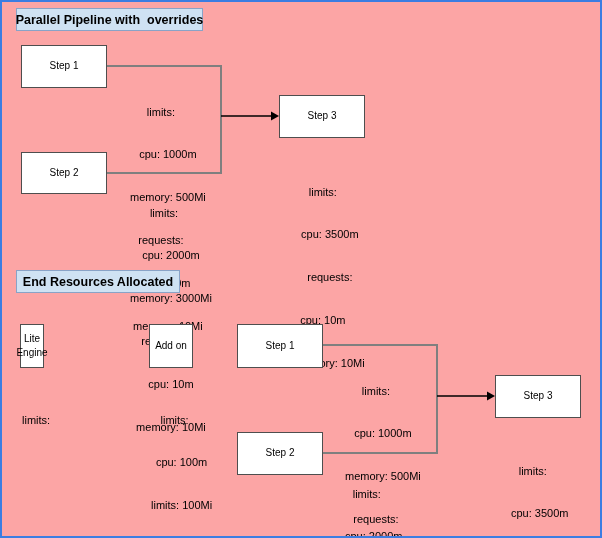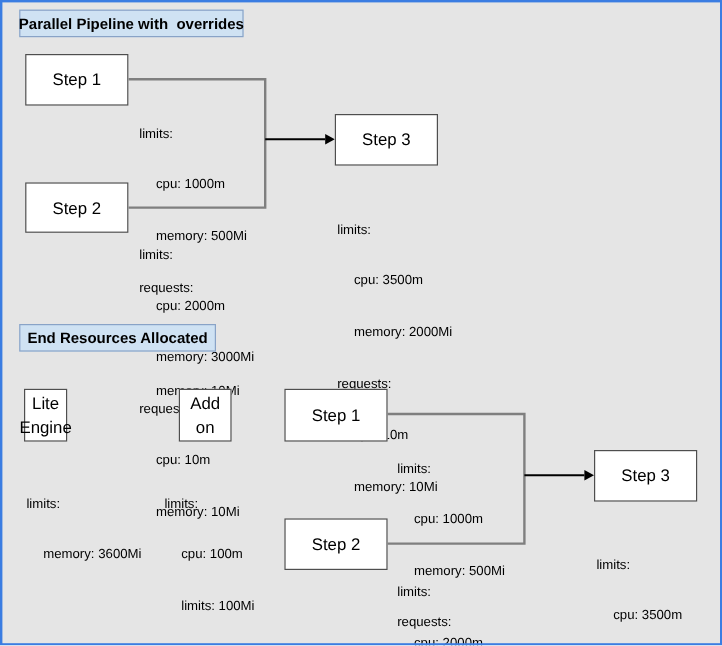--- a/index.html
+++ b/index.html
@@ -1,20 +1,20 @@
 <!DOCTYPE html>
 <html><head>
 <meta charset="utf-8">
 <style>
   html, body { margin: 0; padding: 0; background: #ffffff; }
   .canvas {
     position: relative;
     width: 602px;
     height: 538px;
-    background: #e5e5e5;
+    background: #fca5a5;
     font-family: "Liberation Sans", sans-serif;
     overflow: hidden;
   }
   .frame {
     position: absolute;
     inset: 0;
     border: 2px solid #3b7de2;
     pointer-events: none;
     z-index: 5;
   }
@@ -39,52 +39,53 @@
     box-sizing: border-box;
   }
   .node {
     position: absolute;
     background: #ffffff;
     border: 1.5px solid #4e4e4e;
     display: flex;
     flex-direction: column;
     align-items: center;
     justify-content: center;
-    font-size: 14px;
+    font-size: 10px;
     line-height: 1.45;
     color: #000000;
     text-align: center;
     z-index: 2;
     box-sizing: border-box;
   }
   .res {
     position: absolute;
     font-size: 11px;
     line-height: 14.3px;
     color: #000000;
     white-space: pre;
     z-index: 2;
+    text-align: center;
   }
   .res div:nth-child(2),
   .res div:nth-child(3),
   .res div:nth-child(5),
   .res div:nth-child(6) { padding-left: 14px; }
 
   
   .t-title  { left: 16px;  top: 8px;   width: 187px; height: 23px; }
   .t-step1  { left: 21px;  top: 45px;  width: 86px;  height: 43px; }
   .t-step2  { left: 21px;  top: 152px; width: 86px;  height: 42px; }
   .t-step3  { left: 279px; top: 95px;  width: 86px;  height: 43px; }
   .t-res1   { left: 116px; top: 76px; }
   .t-res2   { left: 116px; top: 177px; }
   .t-res3   { left: 281px; top: 156px; }
 
   
   .b-title  { left: 16px;  top: 270px; width: 164px; height: 23px; }
-  .b-lite   { left: 20px;  top: 324px; width: 36px;  height: 44px; }
+  .b-lite   { left: 20px;  top: 324px; width: 24px;  height: 44px; }
   .b-addon  { left: 149px; top: 324px; width: 44px;  height: 44px; }
   .b-step1  { left: 237px; top: 324px; width: 86px;  height: 44px; }
   .b-step2  { left: 237px; top: 432px; width: 86px;  height: 43px; }
   .b-step3  { left: 495px; top: 375px; width: 86px;  height: 43px; }
   .b-reslite  { left: 22px;  top: 384px; }
   .b-resaddon { left: 137px; top: 384px; }
   .b-res1     { left: 331px; top: 355px; }
   .b-res2     { left: 331px; top: 458px; }
   .b-res3     { left: 497px; top: 435px; }
 </style>
@@ -132,21 +133,20 @@
     <div>cpu: 2000m</div>
     <div>memory: 3000Mi</div>
     <div>requests:</div>
     <div>cpu: 10m</div>
     <div>memory: 10Mi</div>
   </div>
 
   <div class="res t-res3">
     <div>limits:</div>
     <div>cpu: 3500m</div>
-    <div>memory: 2000Mi</div>
     <div>requests:</div>
     <div>cpu: 10m</div>
     <div>memory: 10Mi</div>
   </div>
 
   <div class="title-box b-title">End Resources Allocated</div>
 
   <div class="node b-lite">
     <span>Lite</span>
     <span>Engine</span>
@@ -159,21 +159,20 @@
   </div>
   <div class="node b-step2">
     <span>Step 2</span>
   </div>
   <div class="node b-step3">
     <span>Step 3</span>
   </div>
 
   <div class="res b-reslite">
     <div>limits:</div>
-    <div>memory: 3600Mi</div>
     
     
     
   </div>
 
   <div class="res b-resaddon">
     <div>limits:</div>
     <div>cpu: 100m</div>
     <div>limits: 100Mi</div>
     

